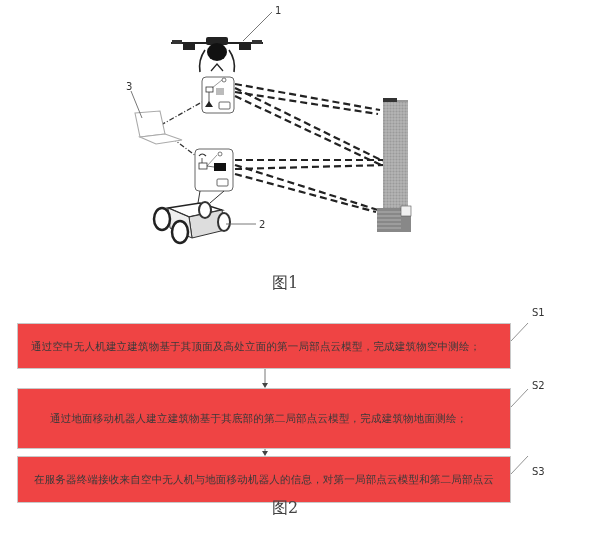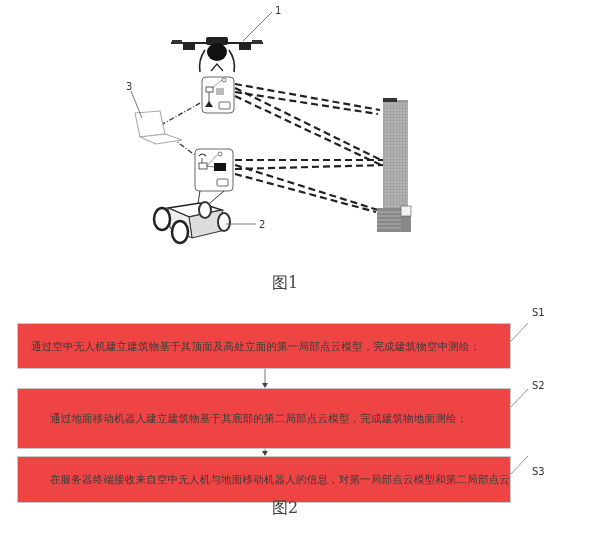--- a/index.html
+++ b/index.html
@@ -174,18 +174,18 @@
 </div>
 <div class="step-label" style="left:532px; top:307px;">S1</div>
 
 <div class="flow-box" style="top:388px; height:61px;">
   <span style="padding-left:32px;">通过地面移动机器人建立建筑物基于其底部的第二局部点云模型，完成建筑物地面测绘；</span>
 </div>
 <div class="step-label" style="left:532px; top:380px;">S2</div>
 
 <div class="flow-box" style="top:456px; height:47px;">
   <span style="text-align:center;">
-    <span style="display:block;text-align:right;">在服务器终端接收来自空中无人机与地面移动机器人的信息，对第一局部点云模型和第二局部点云</span>
+    <span style="display:block;">在服务器终端接收来自空中无人机与地面移动机器人的信息，对第一局部点云模型和第二局部点云</span>
   </span>
 </div>
 <div class="step-label" style="left:532px; top:447px;margin-top:19px;">S3</div>
 
 <div class="caption" style="left:272px; top:498px;">图2</div>
 
 </body></html>

